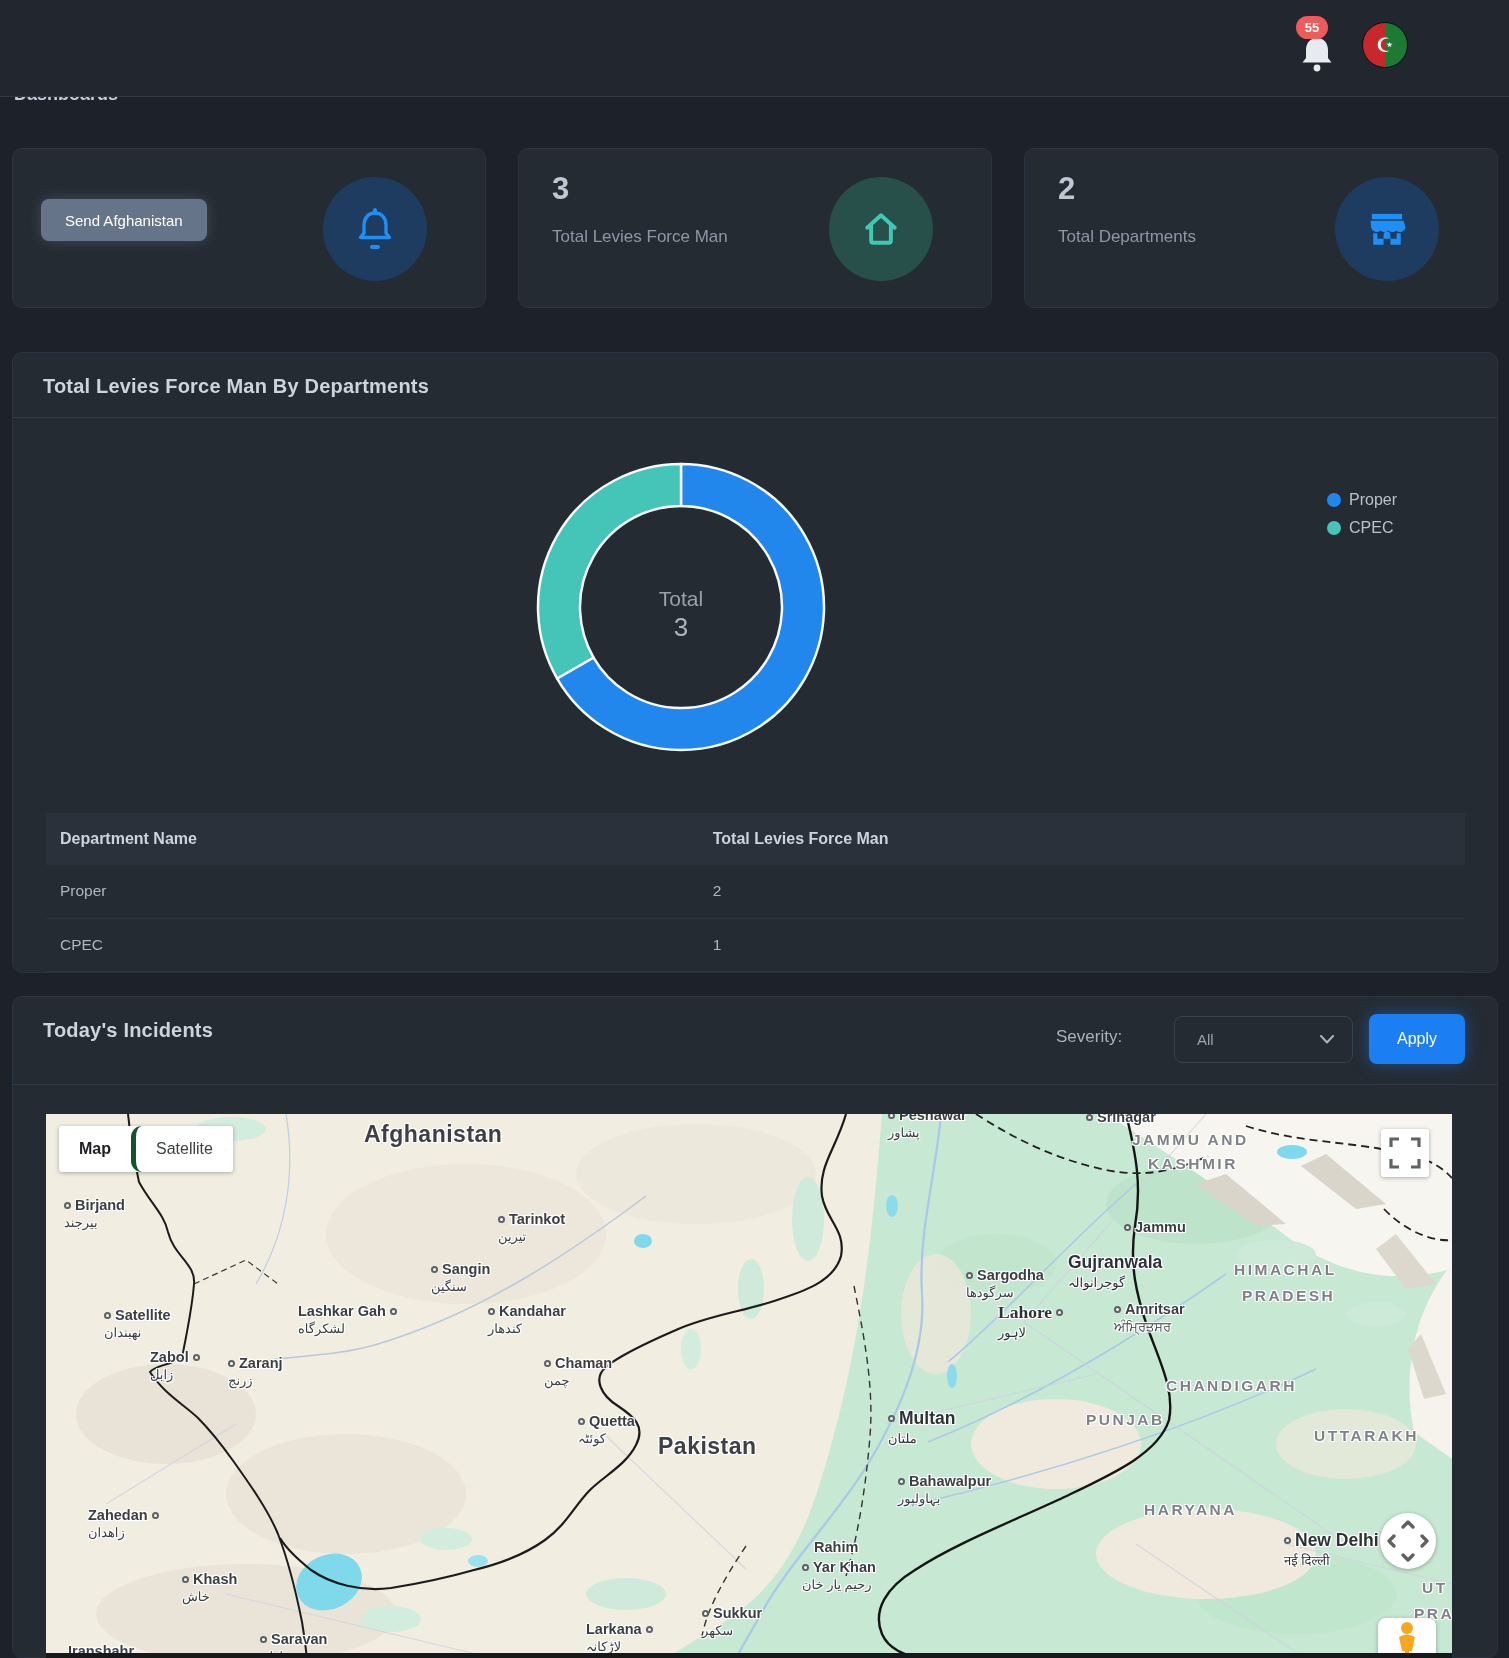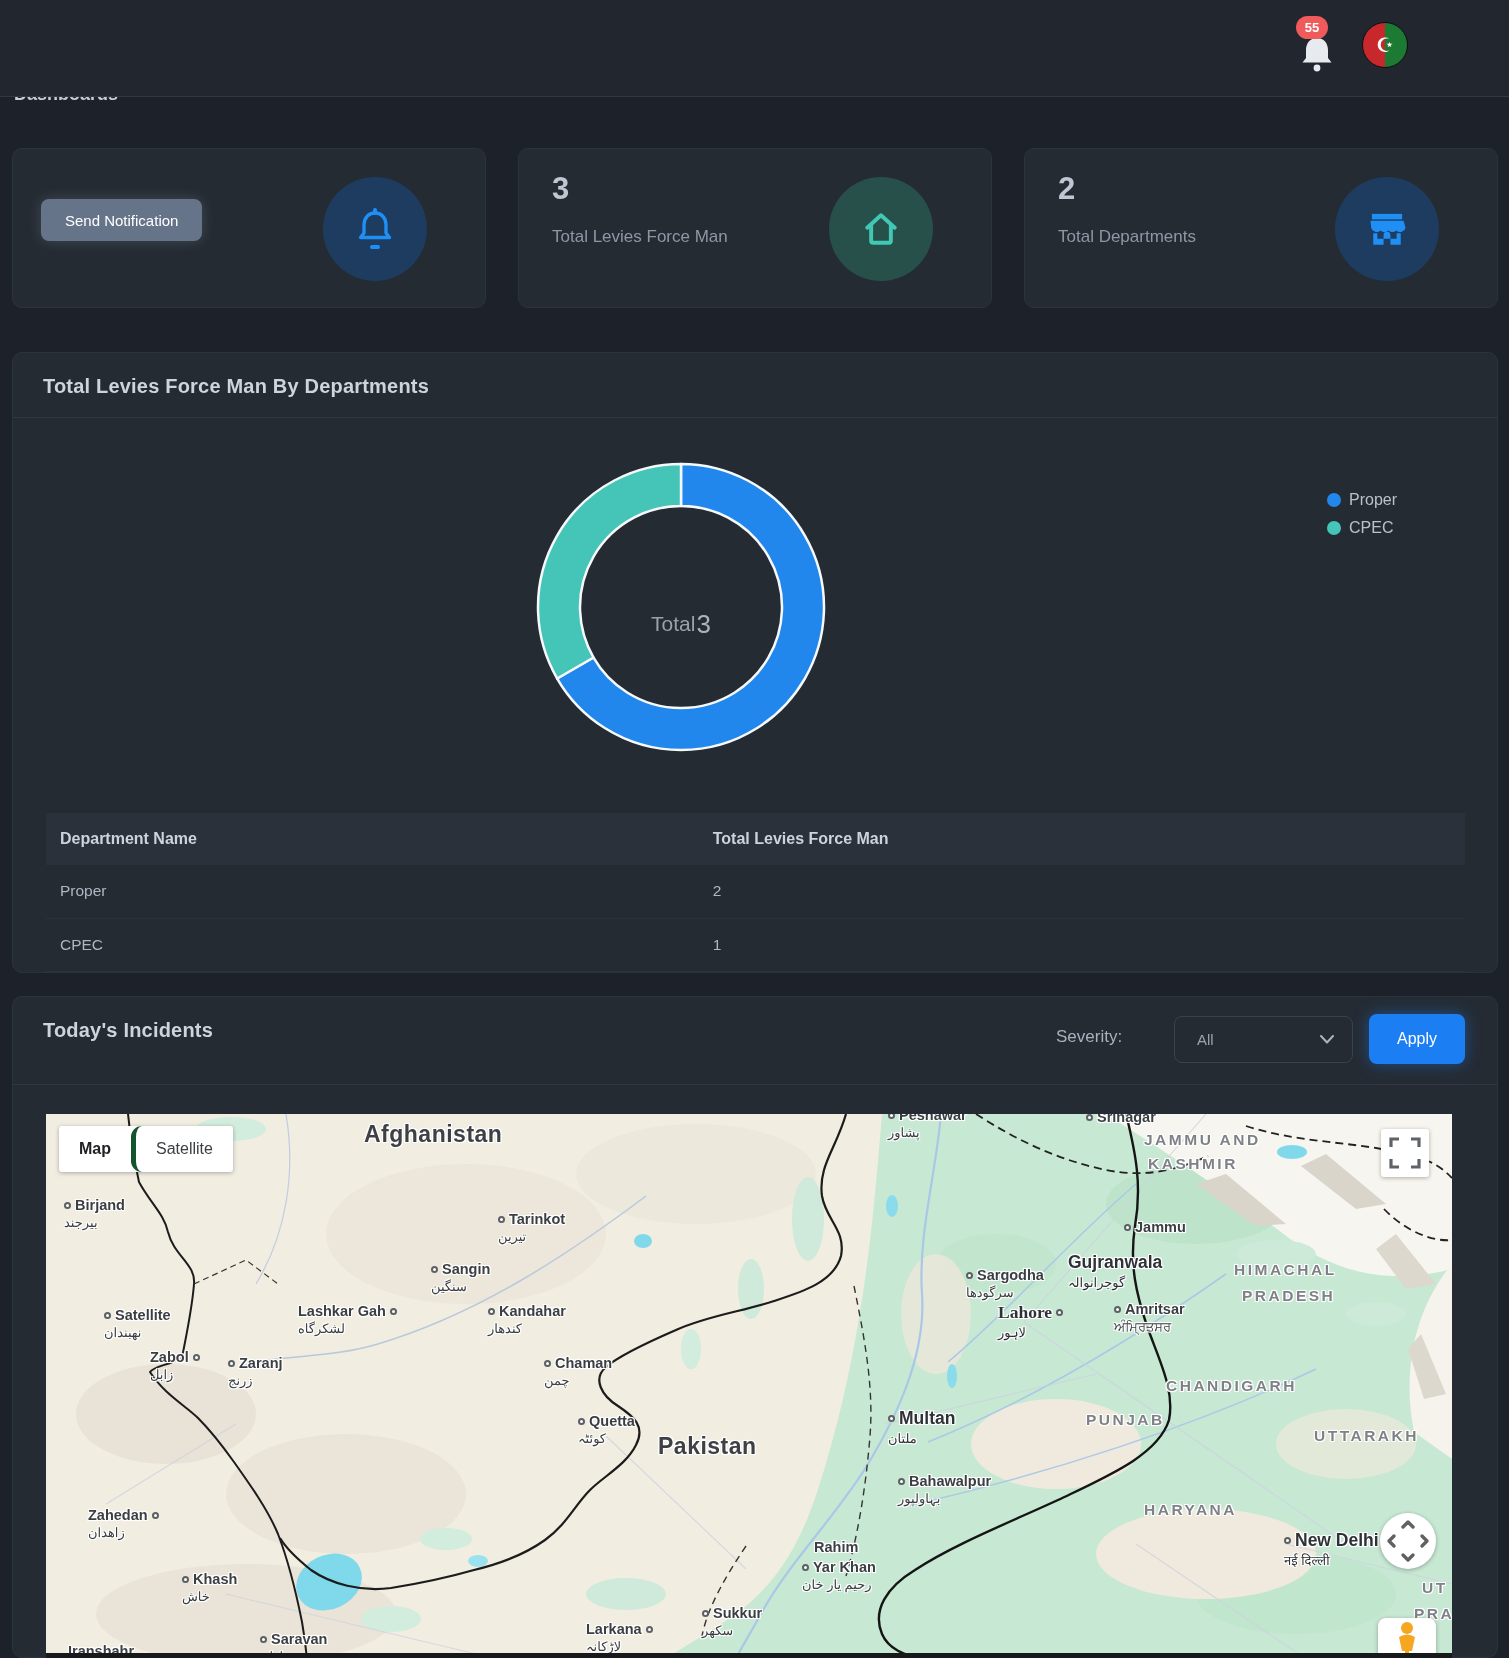--- a/index.html
+++ b/index.html
@@ -42,22 +42,22 @@
   .panel { position:absolute; left:12px; width:1486px; background:#252b33;
     border:1px solid #2c3340; border-radius:10px; }
   .panel-chart { top:352px; height:621px; }
   .panel-incidents { top:996px; height:662px; }
   .panel-title { position:absolute; left:30px; top:22px; font-size:20px; font-weight:bold;
     color:#cdd4dd; letter-spacing:.2px; }
   .divider { position:absolute; left:0; width:100%; height:1px; background:#313845; }
 
   
   .donut-wrap { position:absolute; left:518px; top:104px; width:300px; height:300px; }
-  .donut-center { position:absolute; left:0; top:17px; width:300px; height:300px;
-    display:flex; flex-direction:row; align-items:center; justify-content:center; gap:1px; }
+  .donut-center { position:absolute; left:0; top:8px; width:300px; height:300px;
+    display:flex; flex-direction:column; align-items:center; justify-content:center; gap:1px; }
   .donut-center .t1 { font-size:21px; color:#99a1ad; }
   .donut-center .t2 { font-size:26px; color:#aab3bf; }
   .legend { position:absolute; left:1314px; top:138px; display:flex; flex-direction:column; gap:10px; }
   .legend-item { display:flex; align-items:center; gap:8px; font-size:16px; color:#b9c1cc; }
   .ldot { width:14px; height:14px; border-radius:50%; display:inline-block; }
 
   
   .dtable { position:absolute; left:33px; top:460px; width:1419px; border-collapse:collapse;
     table-layout:fixed; }
   .dtable th { background:#2b313a; text-align:left; font-size:16px; color:#ccd3dc;
@@ -123,21 +123,21 @@
         <circle cx="19" cy="34" r="3.4" fill="#e7eaef"></circle>
       </svg>
     </div>
     <div class="avatar">
       <span>☪</span>
     </div>
   </div>
 
   <div class="cards">
     <div class="card">
-      <button class="send-btn">Send Notification</button>
+      <button class="send-btn">Send Afghanistan</button>
       <div class="icon-circle circle-blue">
         <svg width="44" height="46" viewBox="0 0 44 46">
           <path d="M22 7 C15 7 11 12.5 11 19 v8 l-3.5 4.5 h29 L33 27 v-8 C33 12.5 29 7 22 7 Z" fill="none" stroke="#1f8ef5" stroke-width="3.4" stroke-linejoin="round"></path>
           <line x1="22" y1="4" x2="22" y2="7" stroke="#1f8ef5" stroke-width="4" stroke-linecap="round"></line>
           <line x1="19" y1="41" x2="25" y2="41" stroke="#1f8ef5" stroke-width="4" stroke-linecap="round"></line>
         </svg>
       </div>
     </div>
     <div class="card">
       <div class="value">3</div>
@@ -281,21 +281,21 @@
               <span>Peshawar</span>
             </div>
             <div class="sub">پشاور</div>
           </div>
           <div class="mlabel city" style="left: 1040px; top: -6px;">
             <div class="lrow">
               <span class="mdot"></span>
               <span>Srinagar</span>
             </div>
           </div>
-          <div class="mlabel region" style="left: 1086px; top: 16px; padding-left: 12px;">
+          <div class="mlabel region" style="left: 1086px; top: 16px;">
             <div class="lrow">
               <span>JAMMU AND</span>
             </div>
           </div>
           <div class="mlabel region" style="left: 1102px; top: 40px;">
             <div class="lrow">
               <span>KASHMIR</span>
             </div>
           </div>
           <div class="mlabel country" style="left: 318px; top: 6px;">

